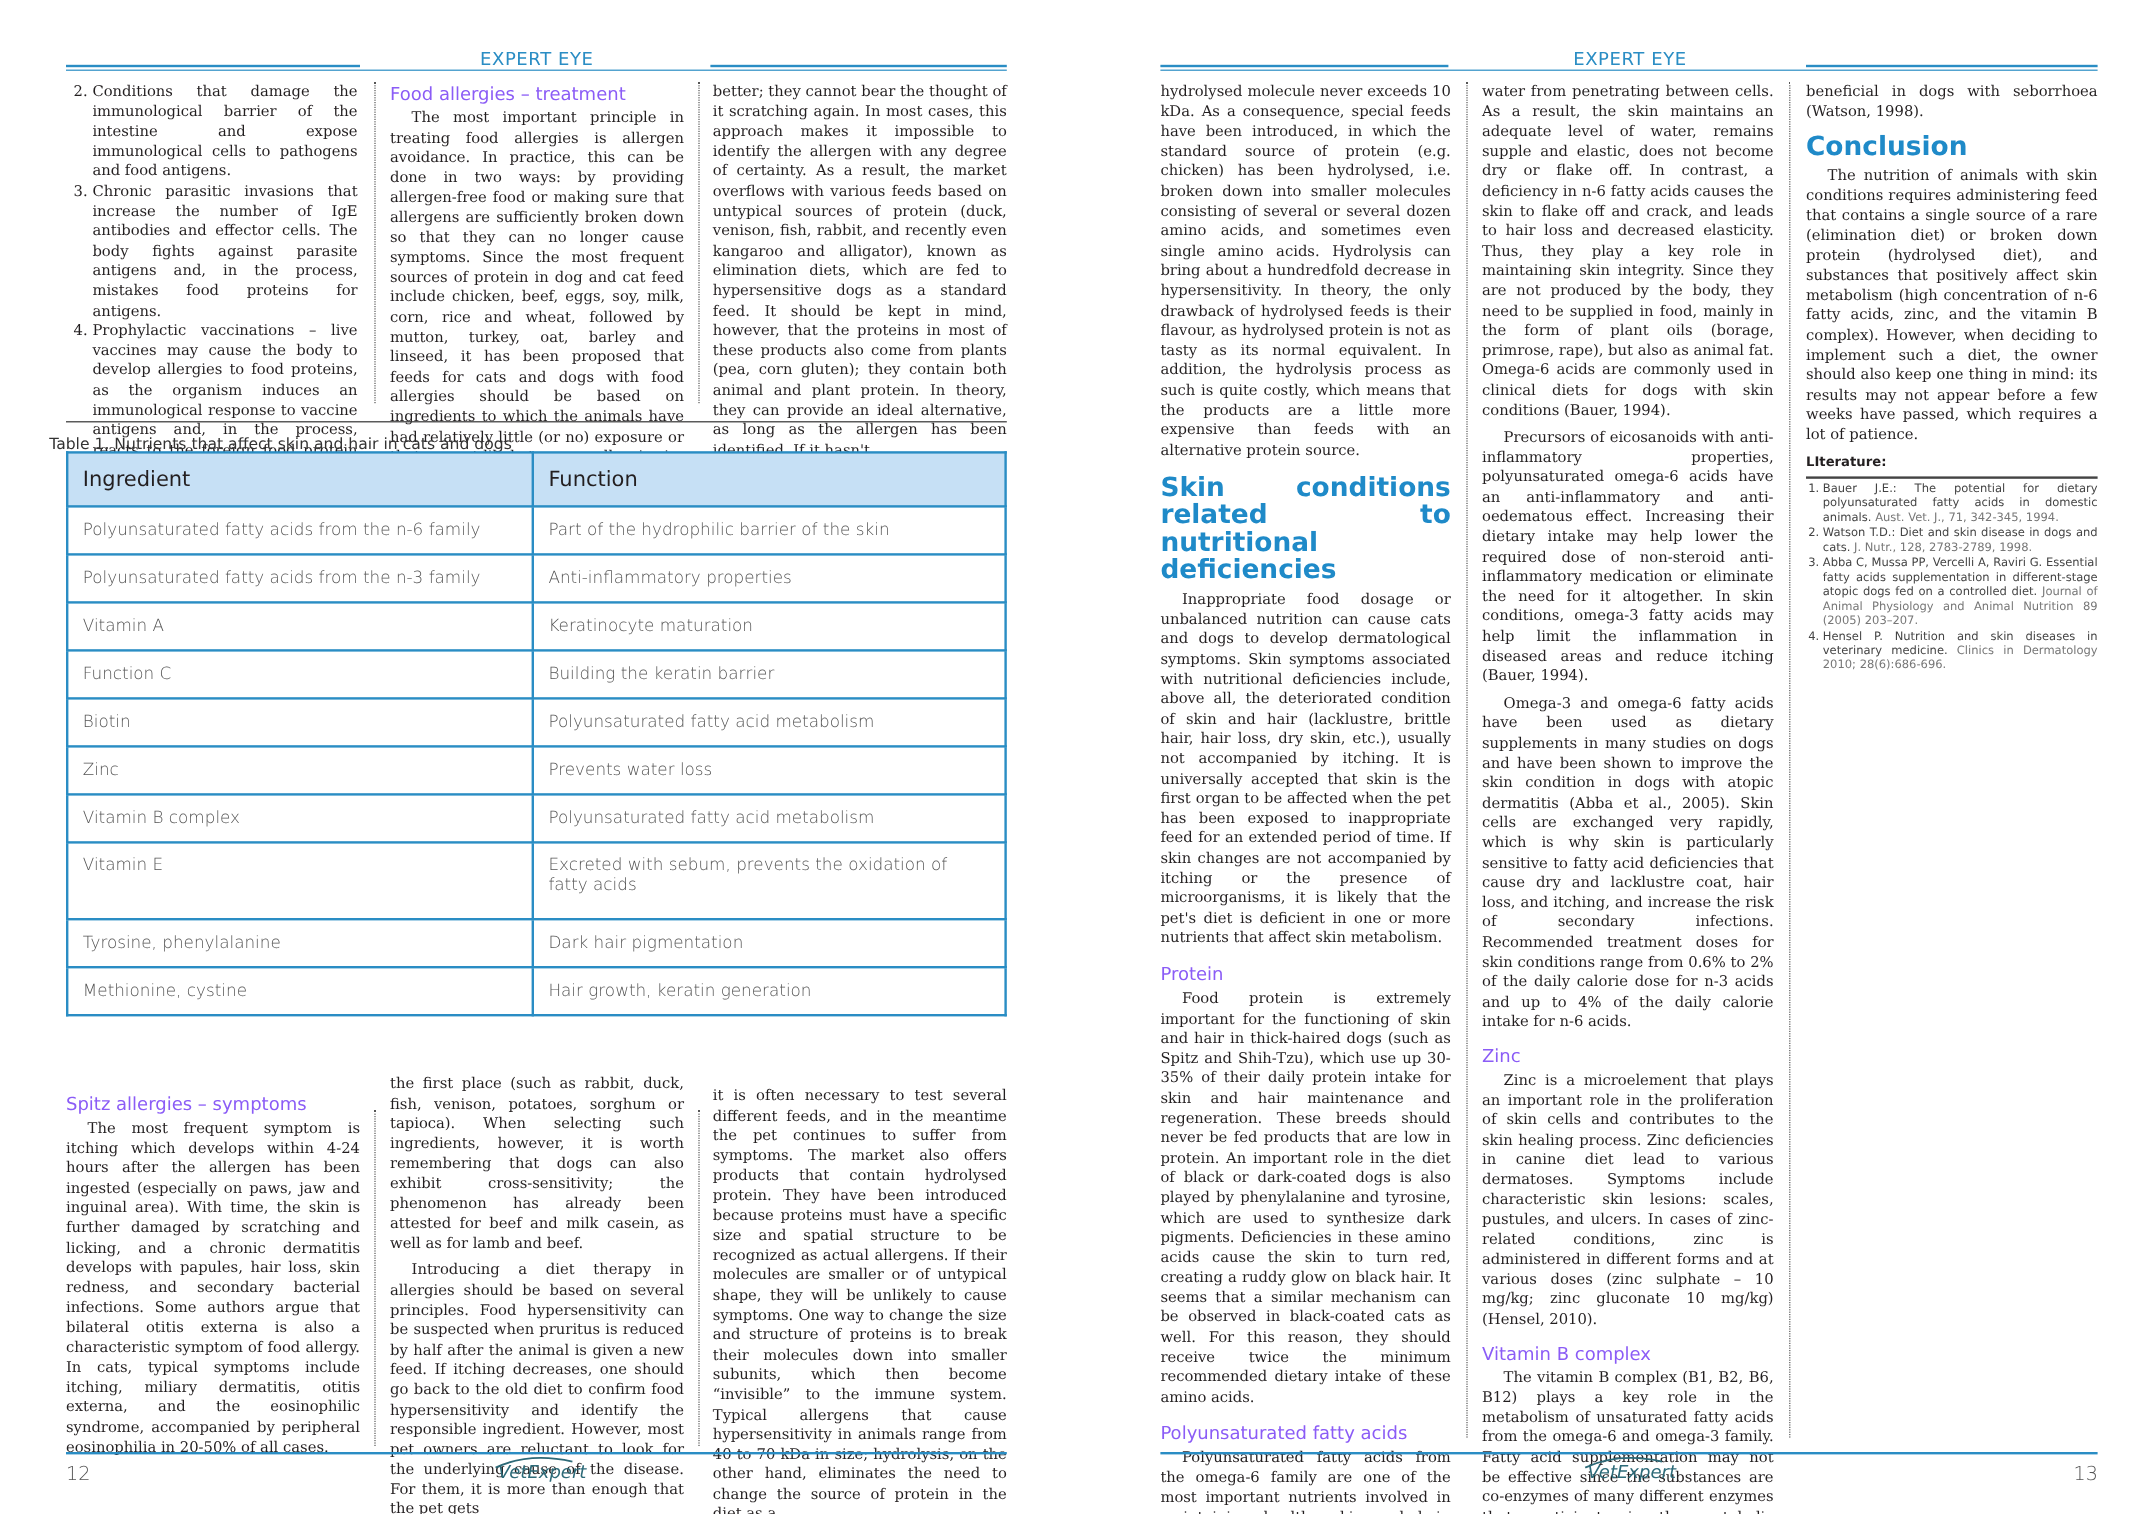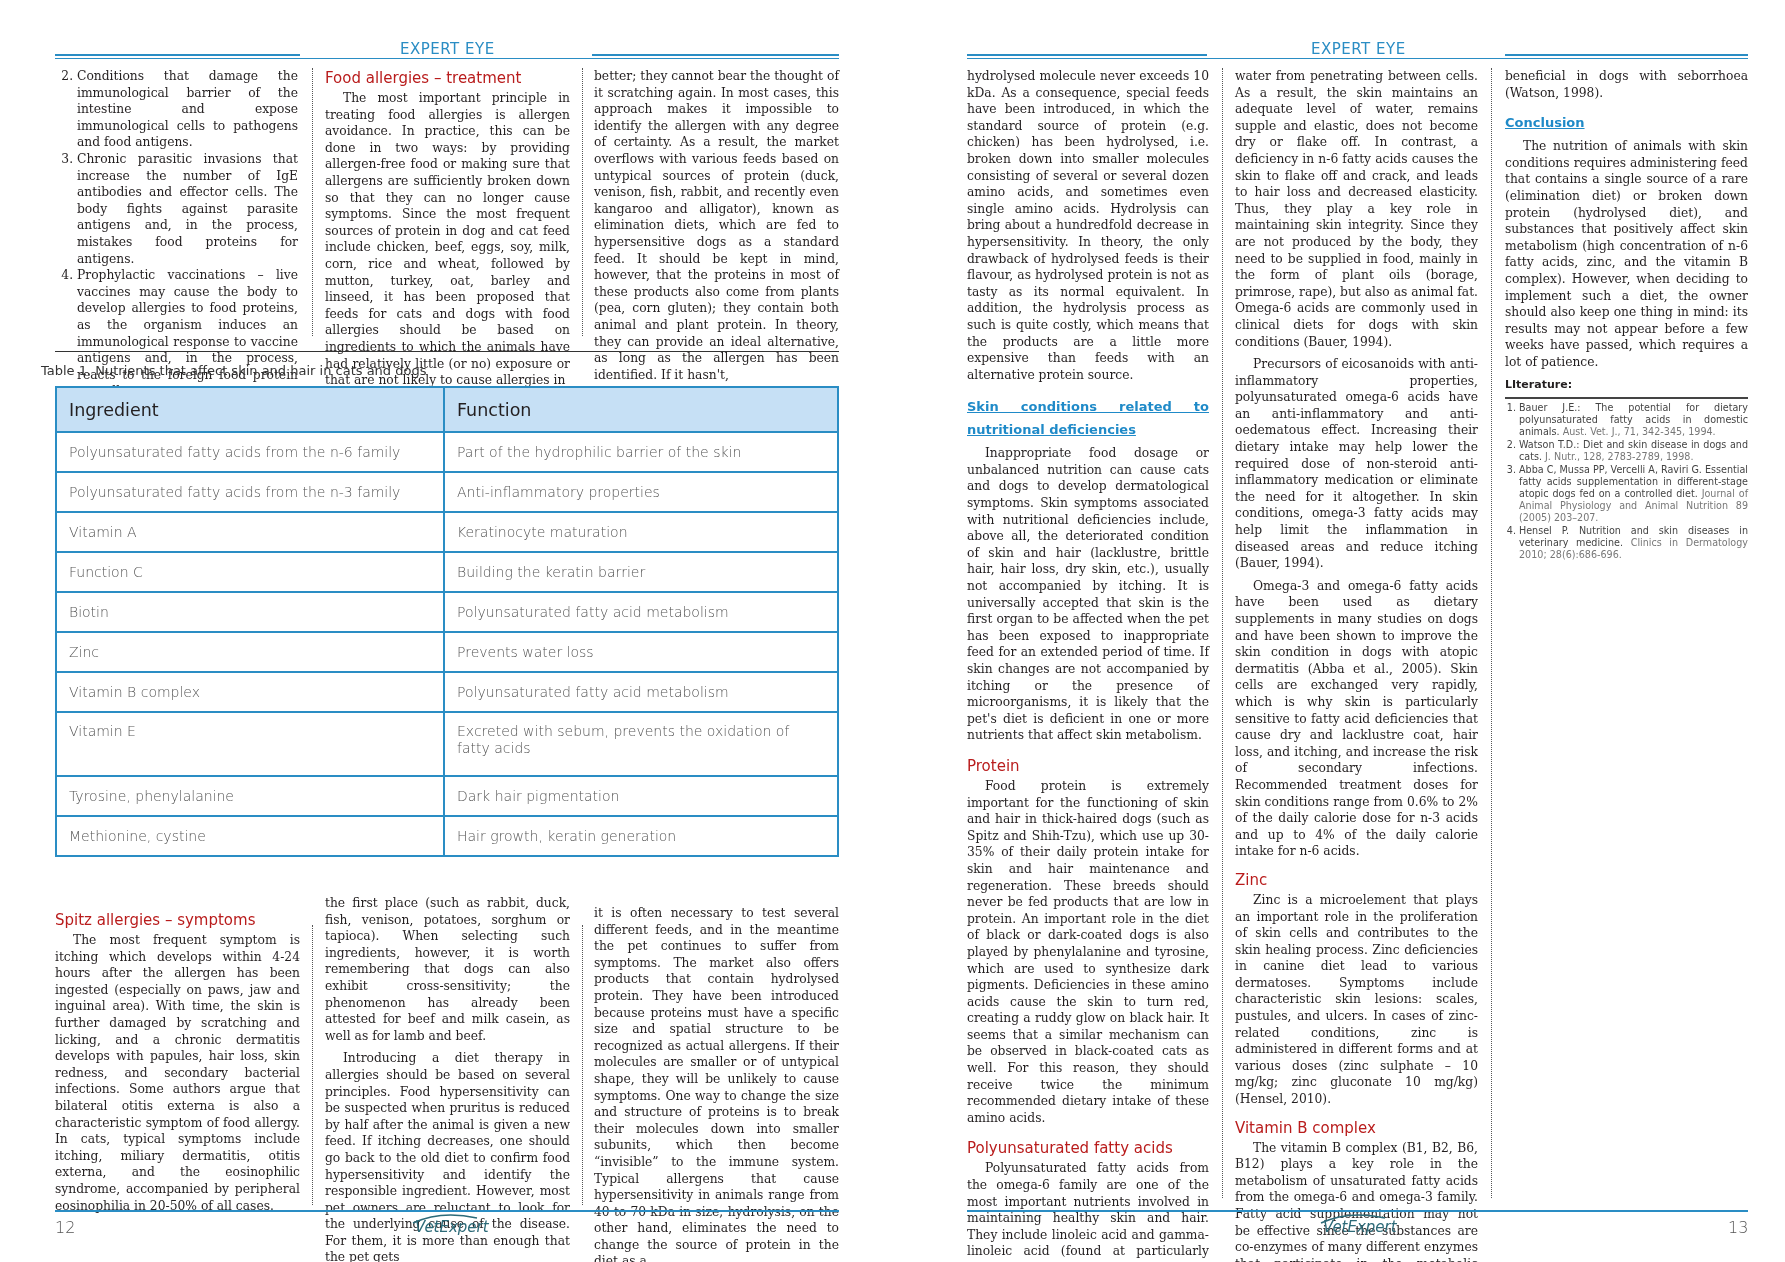--- a/index.html
+++ b/index.html
@@ -11,22 +11,22 @@
   .hdr-line { position:absolute; top:54px; height:2px; background:#2a8dc4; }
   .hdr-line2 { position:absolute; top:58px; height:1px; background:#2a8dc4; }
   .hdr-title { position:absolute; top:40px; font-family:"DejaVu Sans", sans-serif; font-size:15px; letter-spacing:0.5px; color:#2a8dc4; }
 
   .col { position:absolute; font-family:"DejaVu Serif", serif; font-size:12.3px; line-height:16.6px; text-align:justify; hyphens:auto; }
   .col p { margin:0; text-indent:18px; }
   .col p.noindent { text-indent:0; }
   .col p + p { margin-top:6px; }
   .sep { position:absolute; width:0; border-left:1px dotted #555; }
 
-  .sub-h { font-family:"DejaVu Sans", sans-serif; font-size:15px; font-weight:normal; margin:0 0 2px 0; color:#b91c1c; line-height:20px; }
-  .sec-h { font-family:"DejaVu Sans", sans-serif; font-size:13px; font-weight:bold; color:#1f8ac8; margin:0 0 4px 0; line-height:23px;text-decoration:underline; }
+  .sub-h { font-family:"DejaVu Sans", sans-serif; font-size:15px; font-weight:normal; margin:0 0 2px 0; color:#8b5cf6; line-height:20px; }
+  .sec-h { font-family:"DejaVu Sans", sans-serif; font-size:22px; font-weight:bold; color:#1f8ac8; margin:0 0 4px 0; line-height:23px; }
 
   ol.numlist { margin:0; padding-left:22px; }
   ol.numlist li { margin:0; text-align:justify; }
 
   .rule { position:absolute; height:1px; background:#333; }
 
   .tbl-caption { position:absolute; font-family:"DejaVu Sans", sans-serif; font-size:13px; color:#333; }
   table.nutr { position:absolute; border-collapse:collapse; font-family:"DejaVu Sans", sans-serif; font-size:14px; color:#555; }
   table.nutr th { background:#c6e0f5; font-weight:normal; color:#231f20; font-size:17.5px; text-align:left; padding:0 12px; height:43px; border:2px solid #2a8dc4; }
   table.nutr td { border:2px solid #2a8dc4; padding:0 12px; height:38px; vertical-align:middle; font-weight:300; }
@@ -66,21 +66,21 @@
   </div>
   <div class="sep" style="left:582px;top:68px;height:268px;"></div>
 
   <div class="col" style="left:594px;top:68px;width:245px;">
     <p class="noindent">better;  they cannot bear the thought of it scratching again. In most cases, this approach makes it impossible to identify the allergen with any degree of certainty. As a result, the market overflows with various feeds based on untypical sources of protein (duck, venison, fish, rabbit, and recently even kangaroo and alligator), known as elimination diets, which are fed to hypersensitive dogs as a standard feed. It should be kept in mind, however, that the proteins in most of these products also come from plants (pea, corn gluten); they contain both animal and plant protein. In theory, they can provide an ideal alternative, as long as the allergen has been identified. If it hasn't,</p>
   </div>
 
   <div class="rule" style="left:55px;top:351px;width:784px;"></div>
 
   <div class="tbl-caption" style="left:41px;top:363px;">Table 1. Nutrients that affect skin and hair in cats and dogs</div>
-  <table class="nutr" style="left:55px;top:386px;width:784px;">
+  <table class="nutr" style="left:55px;top:376px;width:784px;">
     <thead>
       <tr>
         <th style="width:362px;">Ingredient</th>
         <th>Function</th>
       </tr>
     </thead>
     <tbody>
       <tr>
           <td>Polyunsaturated fatty acids from the n-6 family</td>
           <td>Part of the hydrophilic barrier of the skin</td>

